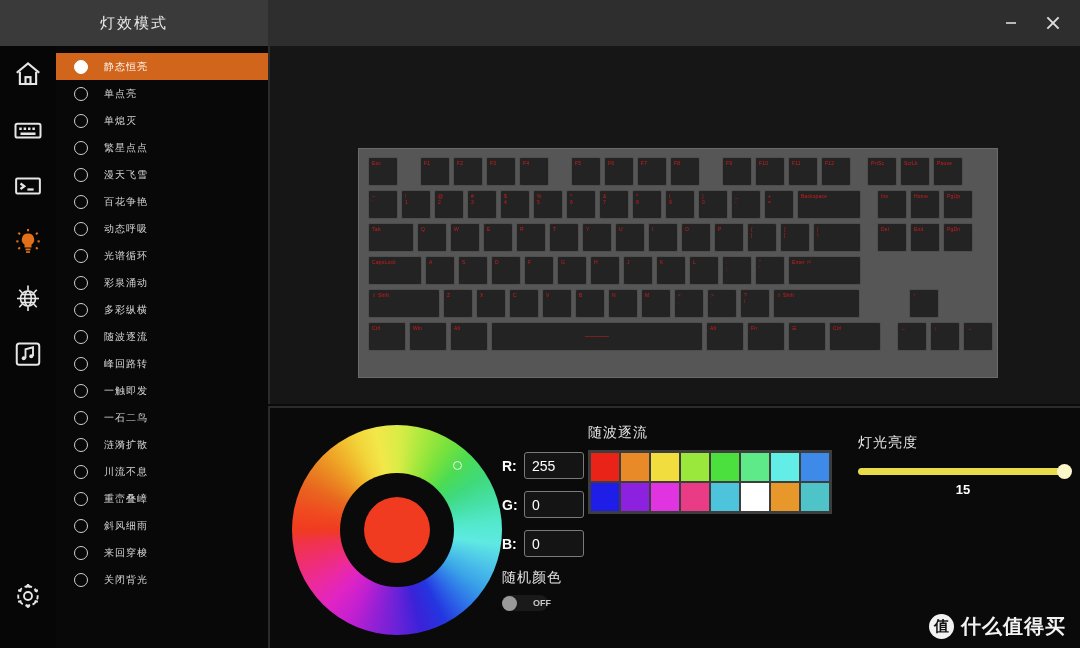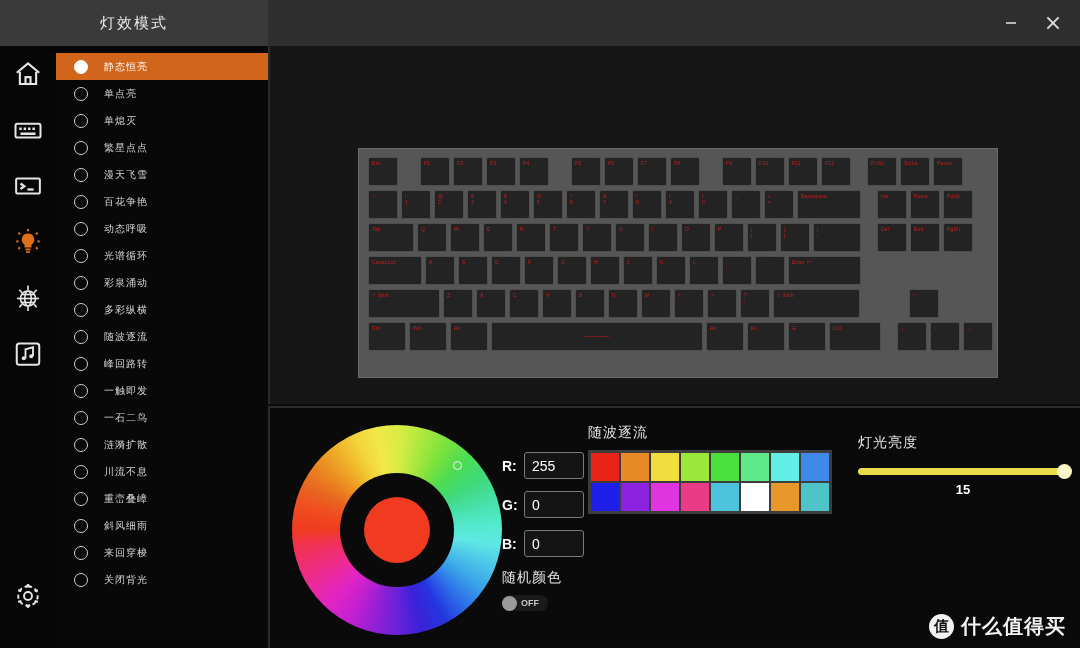--- a/index.html
+++ b/index.html
@@ -129,21 +129,21 @@
     font-family: "Liberation Sans", sans-serif; outline: none;
   }
   .rand-title { color: #e2e2e2; font-size: 14px; letter-spacing: 1px; margin-top: 8px; }
   .toggle {
     margin-top: 8px; width: 46px; height: 16px; background: #1a1a1a;
     border-radius: 9px; display: flex; align-items: center; cursor: pointer;
   }
   .toggle-knob {
     width: 15px; height: 15px; border-radius: 50%; background: #9a9a9a; flex: 0 0 auto;
   }
-  .toggle-txt { color: #c9c9c9; font-size: 9px; font-weight: bold; margin-left: 4px; }
+  .toggle-txt { color: #c9c9c9; font-size: 9px; font-weight: bold; margin-left: 16px; }
 
   
   .presets { position: absolute; left: 318px; top: 16px; }
   .presets-title { color: #e4e4e4; font-size: 14px; letter-spacing: 1px; margin-bottom: 8px; }
   .swatch-grid {
     display: grid; grid-template-columns: repeat(8, 28px);
     grid-auto-rows: 28px; gap: 2px; background: #3d3d3d; padding: 3px;
   }
   .swatch { width: 28px; height: 28px; cursor: pointer; }
 

